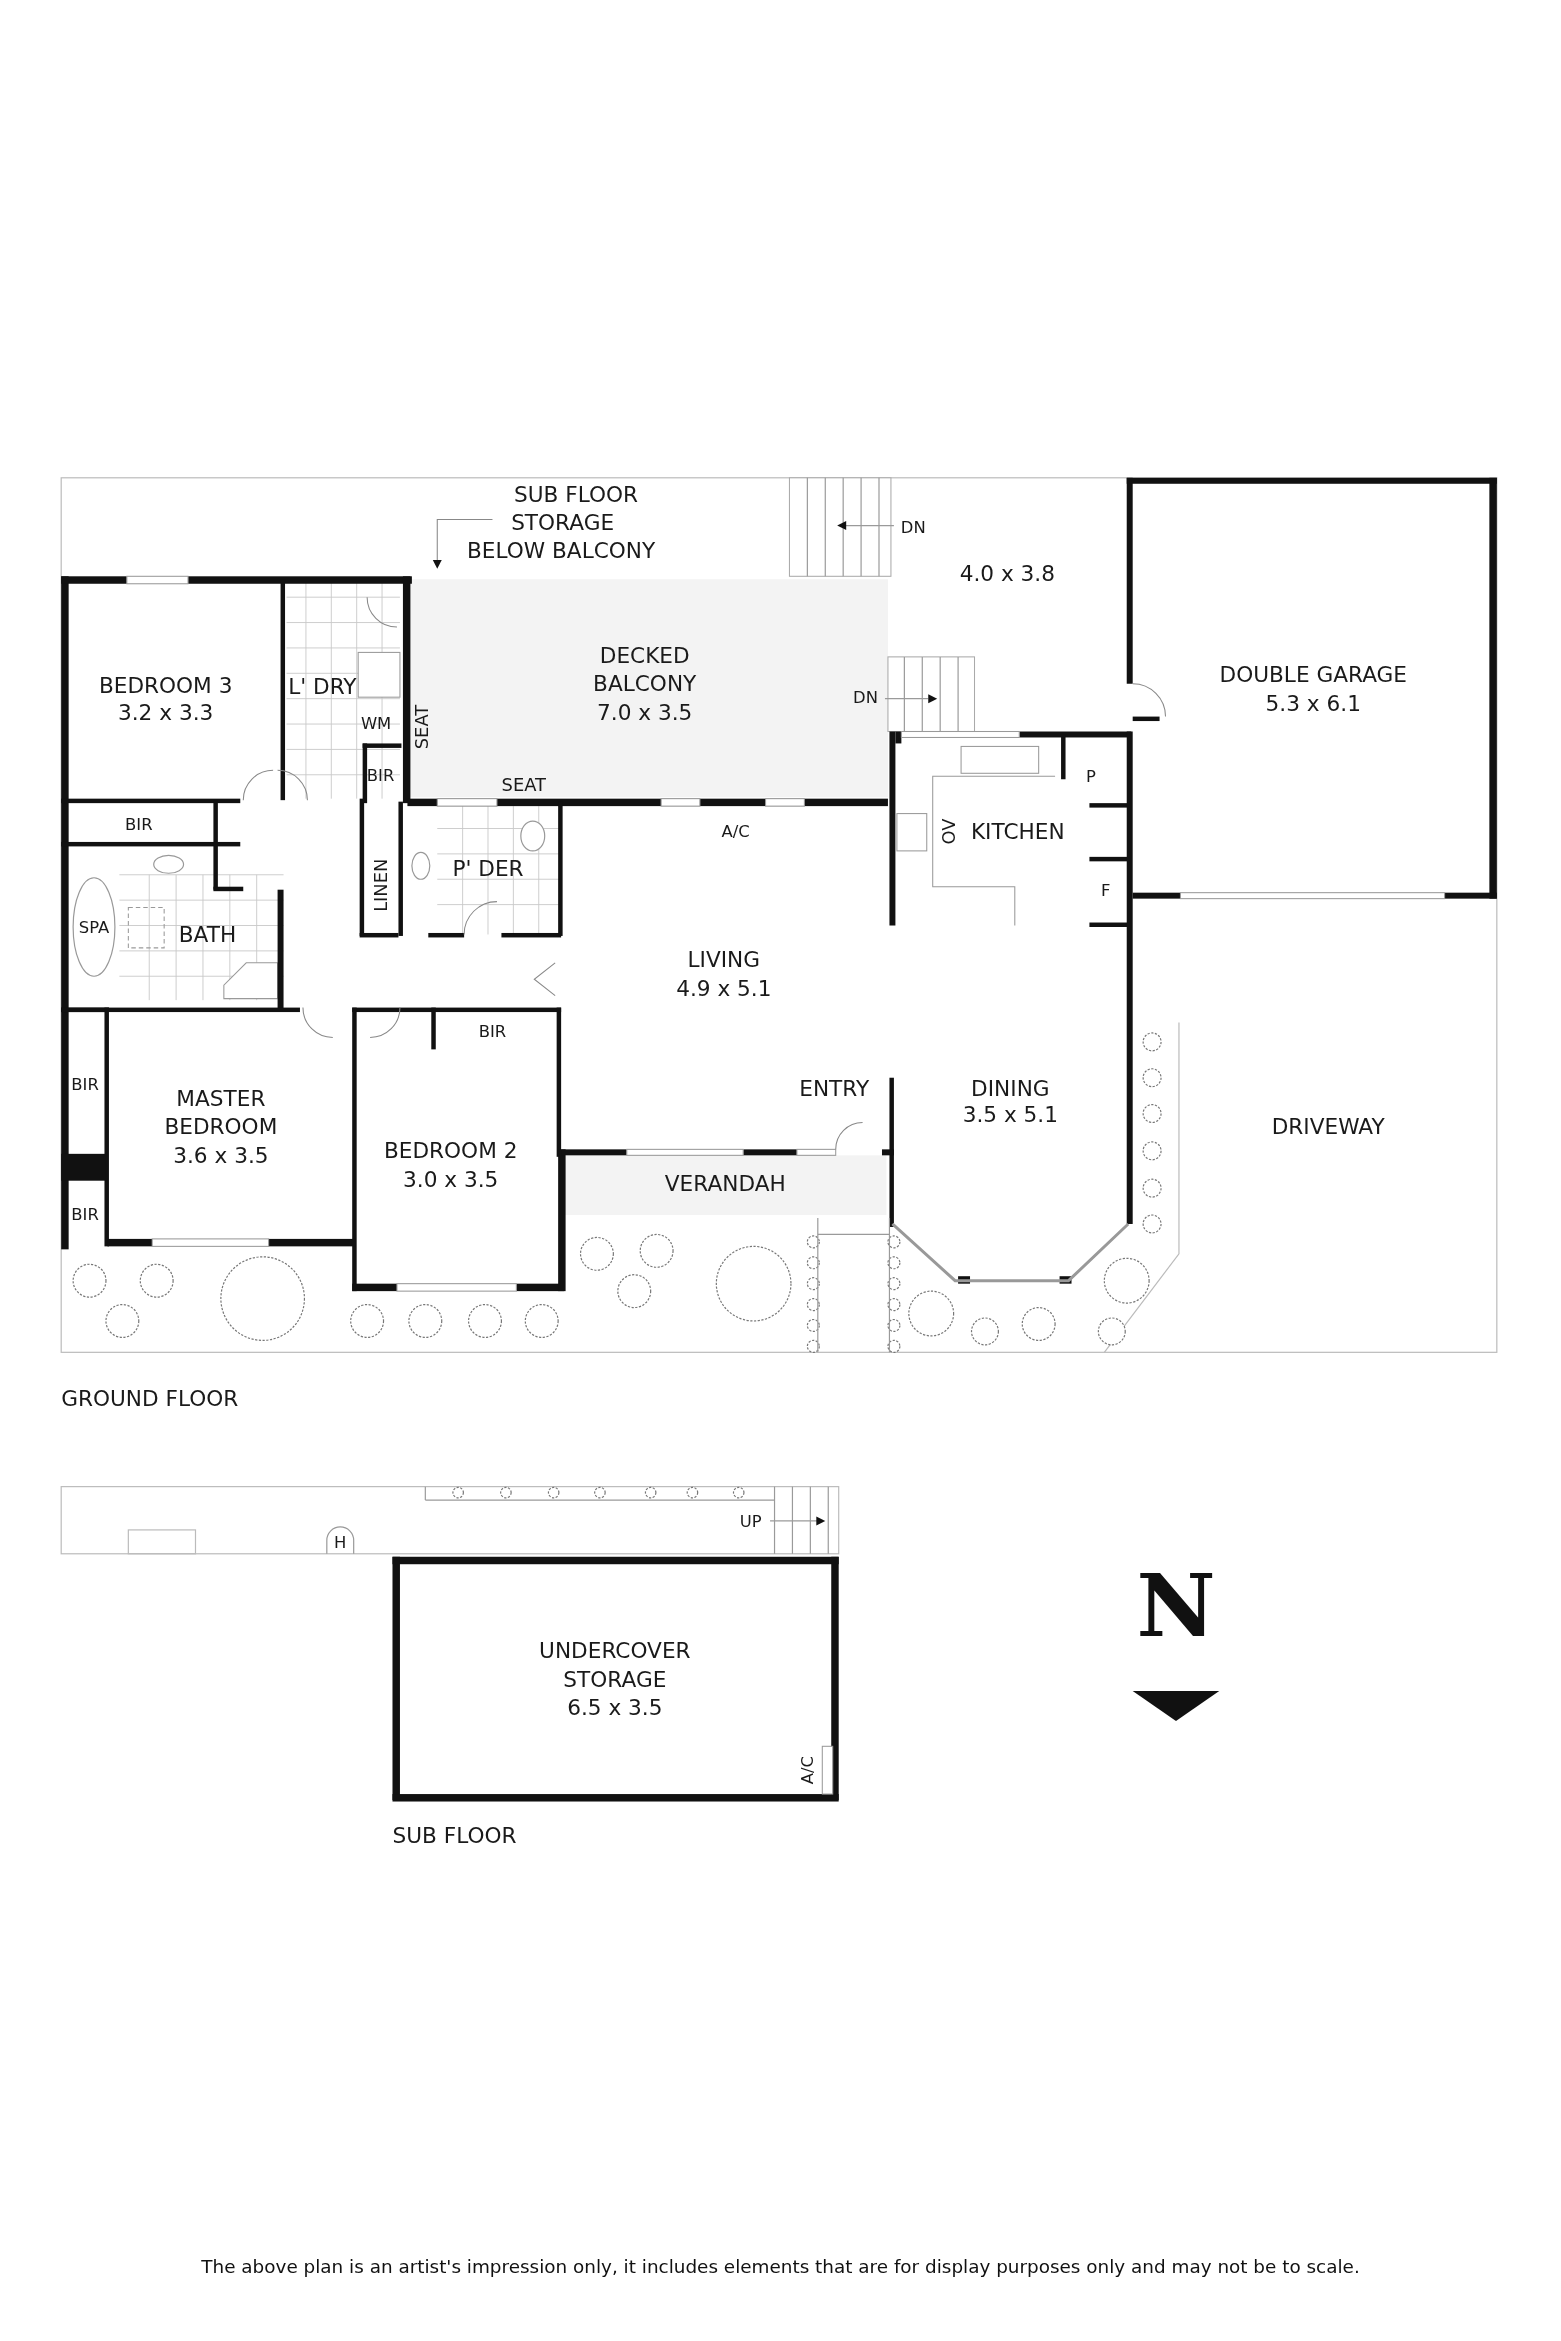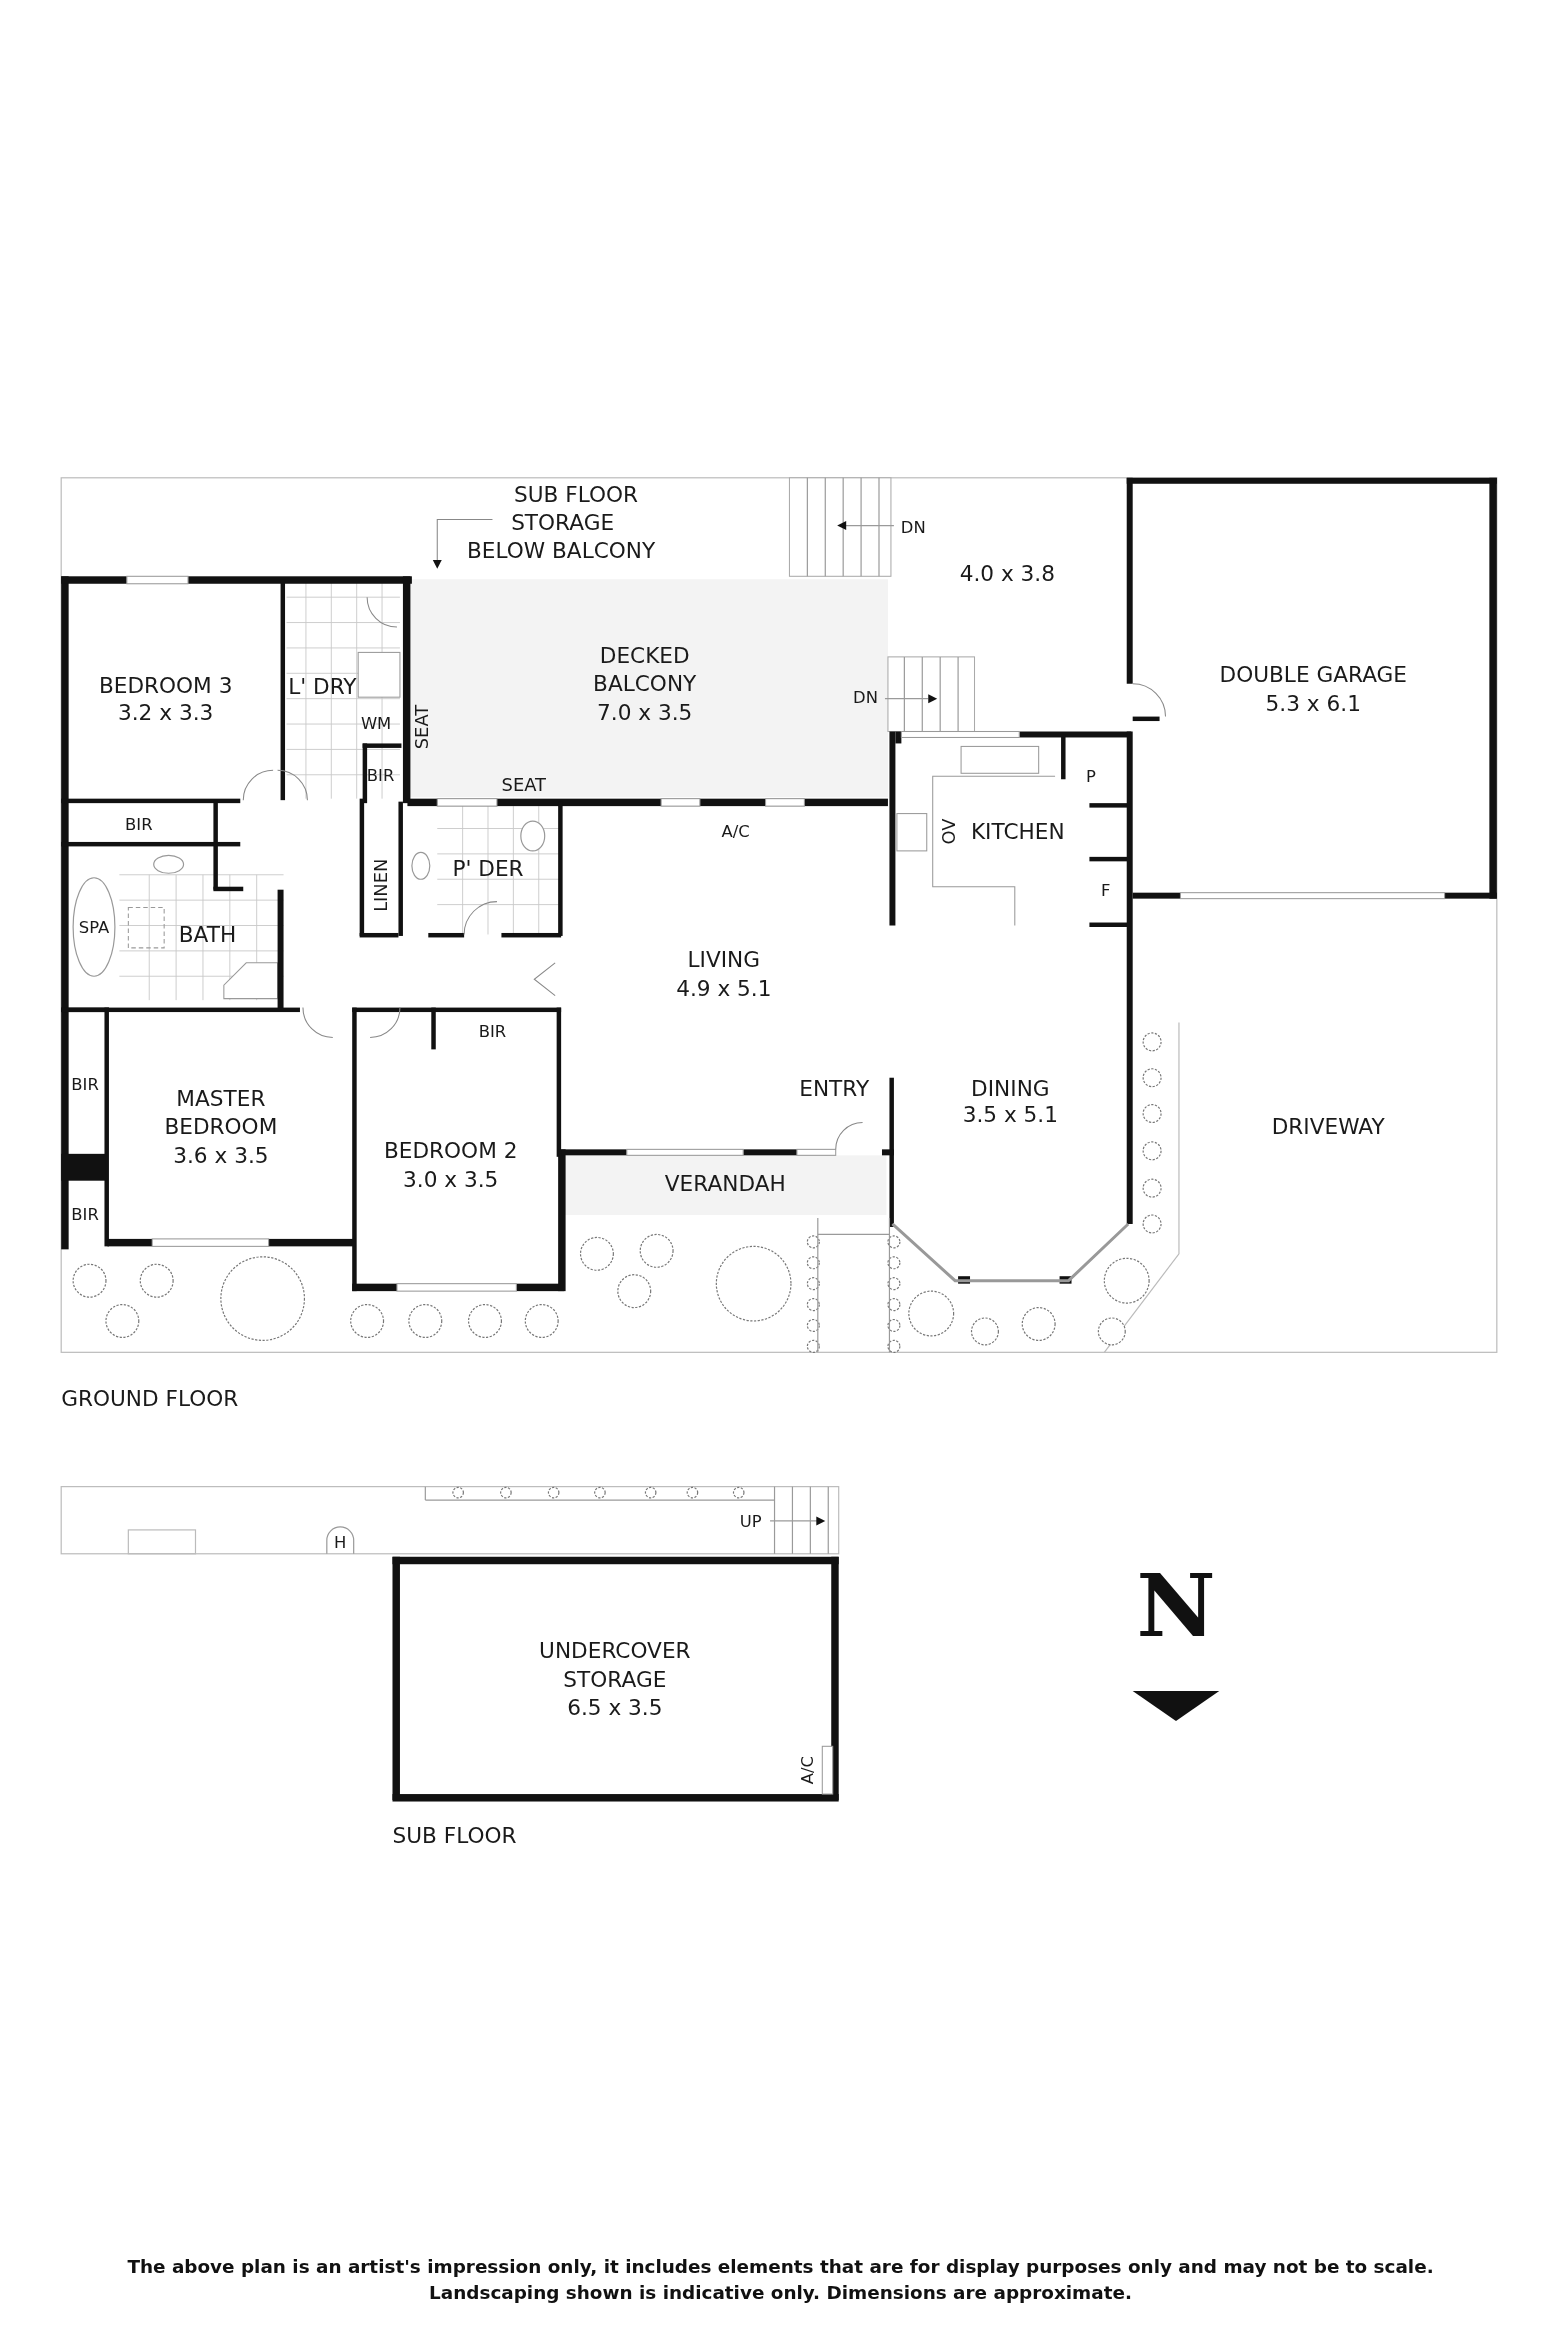--- a/index.html
+++ b/index.html
@@ -5,21 +5,21 @@
   html,body{margin:0;padding:0;background:#ffffff;}
   body{width:1561px;height:2342px;position:relative;overflow:hidden;font-family:"Liberation Sans",sans-serif;color:#111;}
   svg{position:absolute;left:0;top:0;}
   .lbl{font-family:"DejaVu Sans",sans-serif;fill:#1a1a1a;}
   .wall{fill:#111;}
   .thin{fill:none;stroke:#9a9a9a;stroke-width:0.8;}
   .tile{fill:none;stroke:#c8c8c8;stroke-width:0.6;}
   .door{fill:none;stroke:#888;stroke-width:0.7;}
   .win{fill:#fff;stroke:#999;stroke-width:0.7;}
   .shrub{fill:#fff;stroke:#777;stroke-width:0.8;stroke-dasharray:1.5 1;}
-  .disclaimer{position:absolute;left:0;width:1561px;text-align:center;font-family:"DejaVu Sans",sans-serif;font-size:18.4px;line-height:26px;color:#111;font-weight:bold;}
+  .disclaimer{position:absolute;left:0;width:1561px;text-align:center;font-family:"DejaVu Sans",sans-serif;font-size:18.4px;line-height:26px;color:#111;}
 </style>
 </head>
 <body>
 
 <svg width="1561" height="2342" viewBox="0 0 1046 1569" xmlns="http://www.w3.org/2000/svg">
 
   <g>
 
     <rect x="41" y="320" width="962" height="586" fill="none" stroke="#bbb" stroke-width="0.8"></rect>
 
@@ -320,15 +320,14 @@
   </g>
 
   <g>
     <text x="788" y="1096" font-family="'DejaVu Serif', serif" font-weight="bold" font-size="58" text-anchor="middle" fill="#111">N</text>
     <polygon points="759,1133 817,1133 788,1153" fill="#111"></polygon>
   </g>
 </svg>
 
 <div class="disclaimer" style="top:2254px;">
   <div>The above plan is an artist's impression only, it includes elements that are for display purposes only and may not be to scale.</div>
-  <div>Landscaping shown is indicative only. Dimensions are approximate.</div>
 </div>
 
 
 </body></html>

